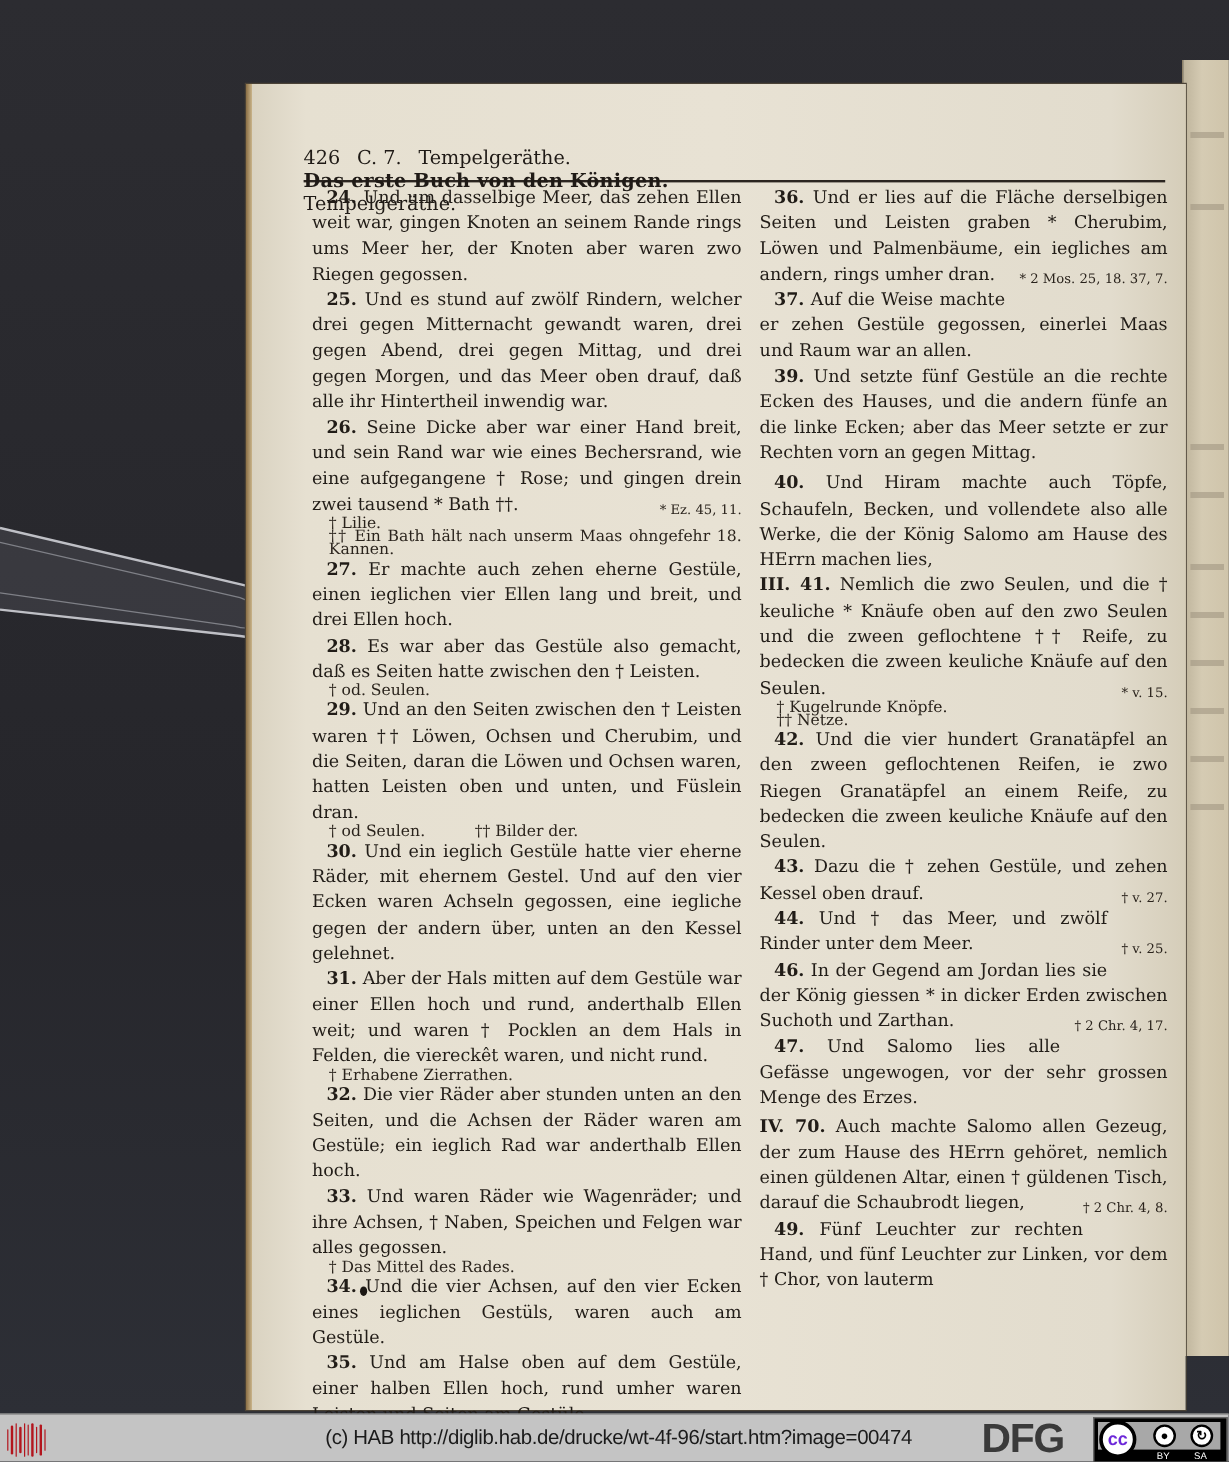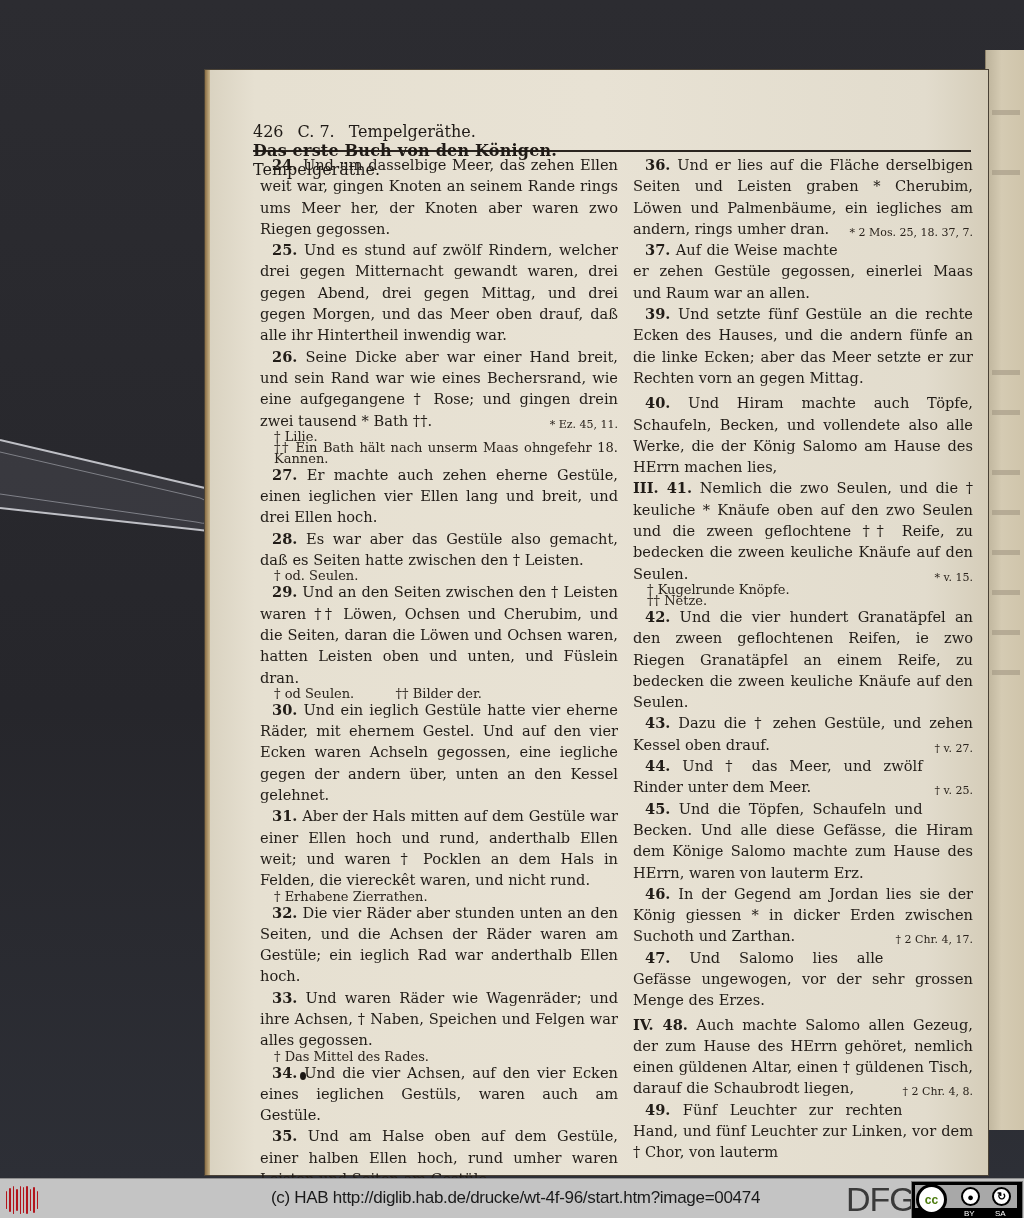--- a/index.html
+++ b/index.html
@@ -31,27 +31,27 @@
   .ref { font-size:11px; float:right; margin-top:4px; color:#2a231c; }
   .dot { position:absolute; left:92px; top:1002px; width:6px; height:8px; background:#1c1814; border-radius:50%; }
   .tongs { position:absolute; left:0; top:430px; width:240px; height:120px; pointer-events:none; }
   .bottombar { position:absolute; left:0; top:1178px; width:1024px; height:40px;
         background:#c4c4c4; border-top:1px solid #8e8e8e; }
   .hab-logo { position:absolute; left:6px; top:6px; width:32px; height:30px; display:flex; gap:2px; align-items:center; }
   .hab-logo span { display:block; width:2px; background:#b3151d; border-radius:1px; }
   .credit { position:absolute; left:240px; top:9px; font-family:"Liberation Sans", sans-serif;
         font-size:17px; color:#1a1a1a; letter-spacing:-.3px;margin-left:31px; }
   .dfg { position:absolute; left:818px; top:3px; font-family:"Liberation Sans", sans-serif;
-        font-weight:normal; font-size:34px; line-height:34px; color:#3a3a3a; letter-spacing:-1px;margin-left:28px; }
+        font-weight:bold; font-size:34px; line-height:34px; color:#3a3a3a; letter-spacing:-1px; }
   .cc-badge { position:absolute; left:911px; top:2px; width:110px; height:37px; background:#000;
         border:1px solid #777; }
   .cc-badge .cc-inner { position:absolute; left:3px; top:3px; width:102px; height:23px; background:#a8a8a8; }
   .cc-circle { position:absolute; border-radius:50%; display:flex; align-items:center; justify-content:center;
         font-family:"Liberation Sans", sans-serif; font-weight:bold; }
-  .cc-main { left:4px; top:2px; width:31px; height:31px; background:#fff; border:3px solid #000; box-sizing:border-box; font-size:12px; color:#4d7c0f; }
+  .cc-main { left:4px; top:2px; width:31px; height:31px; background:#fff; border:3px solid #000; box-sizing:border-box; font-size:15px; color:#6d28d9; }
   .cc-by { left:49px; top:5px; width:19px; height:19px; background:#fff; border:2px solid #000; box-sizing:border-box; font-size:11px; }
   .cc-sa { left:80px; top:5px; width:19px; height:19px; background:#fff; border:2px solid #000; box-sizing:border-box; font-size:11px; }
   .cc-label { position:absolute; top:27px; font-family:"Liberation Sans", sans-serif; font-size:8px; color:#fff; }
 </style>
 </head>
 <body>
 
 <div class="bg"></div>
 
 <div class="right-page">
@@ -110,24 +110,23 @@
     <p class="verse"><span class="num">36.</span> <span>Und er lies auf die Fläche derselbigen Seiten und Leisten graben * Cherubim, Löwen und Palmenbäume, ein iegliches am andern, rings umher dran.</span><span class="ref">* 2 Mos. 25, 18. 37, 7.</span></p>
     <p class="verse"><span class="num">37.</span> <span>Auf die Weise machte er zehen Gestüle gegossen, einerlei Maas und Raum war an allen.</span></p>
     <p class="verse"><span class="num">39.</span> <span>Und setzte fünf Gestüle an die rechte Ecken des Hauses, und die andern fünfe an die linke Ecken; aber das Meer setzte er zur Rechten vorn an gegen Mittag.</span></p>
     <p class="verse" style="margin-top:4px"><span class="num">40.</span> <span>Und Hiram machte auch Töpfe, Schaufeln, Becken, und vollendete also alle Werke, die der König Salomo am Hause des HErrn machen lies,</span></p>
     <p class="verse" style="text-indent:0"><span class="num">III. 41.</span> <span>Nemlich die zwo Seulen, und die † keuliche * Knäufe oben auf den zwo Seulen und die zween geflochtene †† Reife, zu bedecken die zween keuliche Knäufe auf den Seulen.</span><span class="ref">* v. 15.</span></p>
     <p class="note">† Kugelrunde Knöpfe.</p>
     <p class="note">†† Netze.</p>
     <p class="verse" style="margin-top:0"><span class="num">42.</span> <span>Und die vier hundert Granatäpfel an den zween geflochtenen Reifen, ie zwo Riegen Granatäpfel an einem Reife, zu bedecken die zween keuliche Knäufe auf den Seulen.</span></p>
     <p class="verse"><span class="num">43.</span> <span>Dazu die † zehen Gestüle, und zehen Kessel oben drauf.</span><span class="ref">† v. 27.</span></p>
     <p class="verse"><span class="num">44.</span> <span>Und † das Meer, und zwölf Rinder unter dem Meer.</span><span class="ref">† v. 25.</span></p>
-    <p class="verse"><span class="num">45.</span> <span>Und die Töpfen, Schaufeln und Becken. Und alle diese Gefässe, die Hiram dem Könige Salomo machte zum Hause des HErrn, waren von lauterm Erz.</span></p>
     <p class="verse"><span class="num">46.</span> <span>In der Gegend am Jordan lies sie der König giessen * in dicker Erden zwischen Suchoth und Zarthan.</span><span class="ref">† 2 Chr. 4, 17.</span></p>
     <p class="verse"><span class="num">47.</span> <span>Und Salomo lies alle Gefässe ungewogen, vor der sehr grossen Menge des Erzes.</span></p>
-    <p class="verse" style="text-indent:0;margin-top:3px"><span class="num">IV. 48.</span> <span>Auch machte Salomo allen Gezeug, der zum Hause des HErrn gehöret, nemlich einen güldenen Altar, einen † güldenen Tisch, darauf die Schaubrodt liegen,</span><span class="ref">† 2 Chr. 4, 8.</span></p>
+    <p class="verse" style="text-indent:0;margin-top:3px"><span class="num">IV. 70.</span> <span>Auch machte Salomo allen Gezeug, der zum Hause des HErrn gehöret, nemlich einen güldenen Altar, einen † güldenen Tisch, darauf die Schaubrodt liegen,</span><span class="ref">† 2 Chr. 4, 8.</span></p>
     <p class="verse"><span class="num">49.</span> <span>Fünf Leuchter zur rechten Hand, und fünf Leuchter zur Linken, vor dem † Chor, von lauterm</span></p>
 
   </div>
 
   <div class="dot"></div>
 </div>
 
 <div class="bottombar">
   <div class="hab-logo">
     <span style="height:18px"></span>

